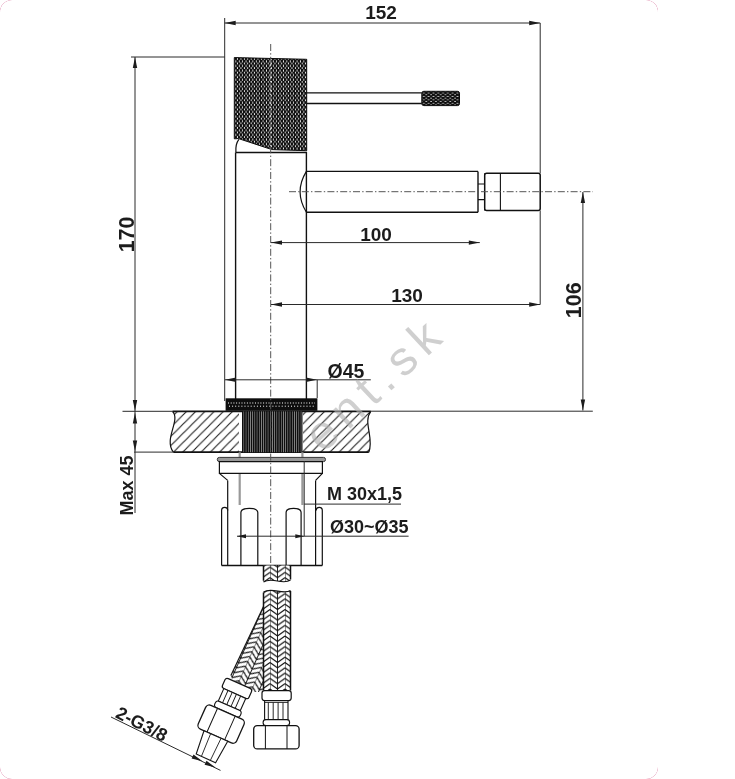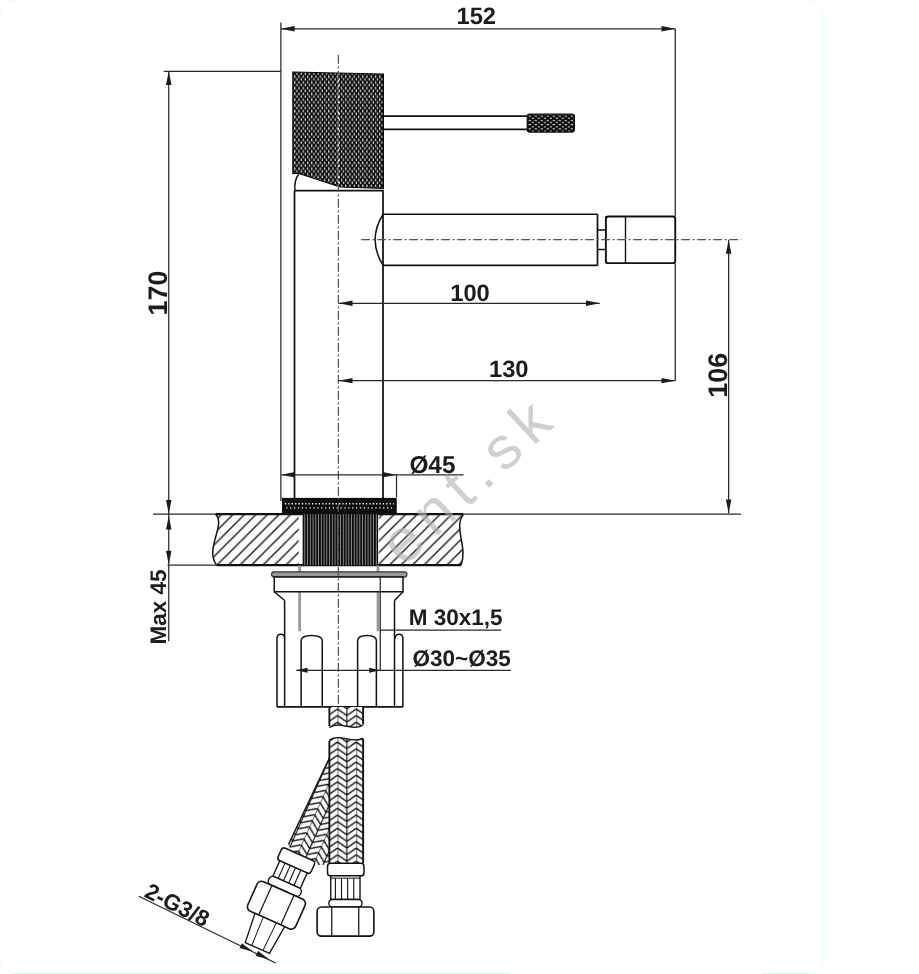--- a/index.html
+++ b/index.html
@@ -1,16 +1,16 @@
 <!DOCTYPE html>
 <html><head>
 <meta charset="utf-8">
 <style>
 html,body{margin:0;padding:0;background:#fff;}
-#wrap{width:658px;height:779px;position:relative;overflow:hidden;background:#86efac;border-radius:12px;}
+#wrap{width:658px;height:779px;position:relative;overflow:hidden;background:#be185d;border-radius:12px;}
 text{font-family:"Liberation Sans",sans-serif;fill:#1c1c1c;}
 .dim{font-weight:bold;font-size:19px;}
 .dim2{font-weight:bold;font-size:18px;}
 </style>
 </head>
 <body>
 <div id="wrap">
 <svg width="735" height="779" viewBox="0 0 735 779">
 <defs>
 <pattern id="knurl" width="3.4" height="4.6" patternUnits="userSpaceOnUse">

